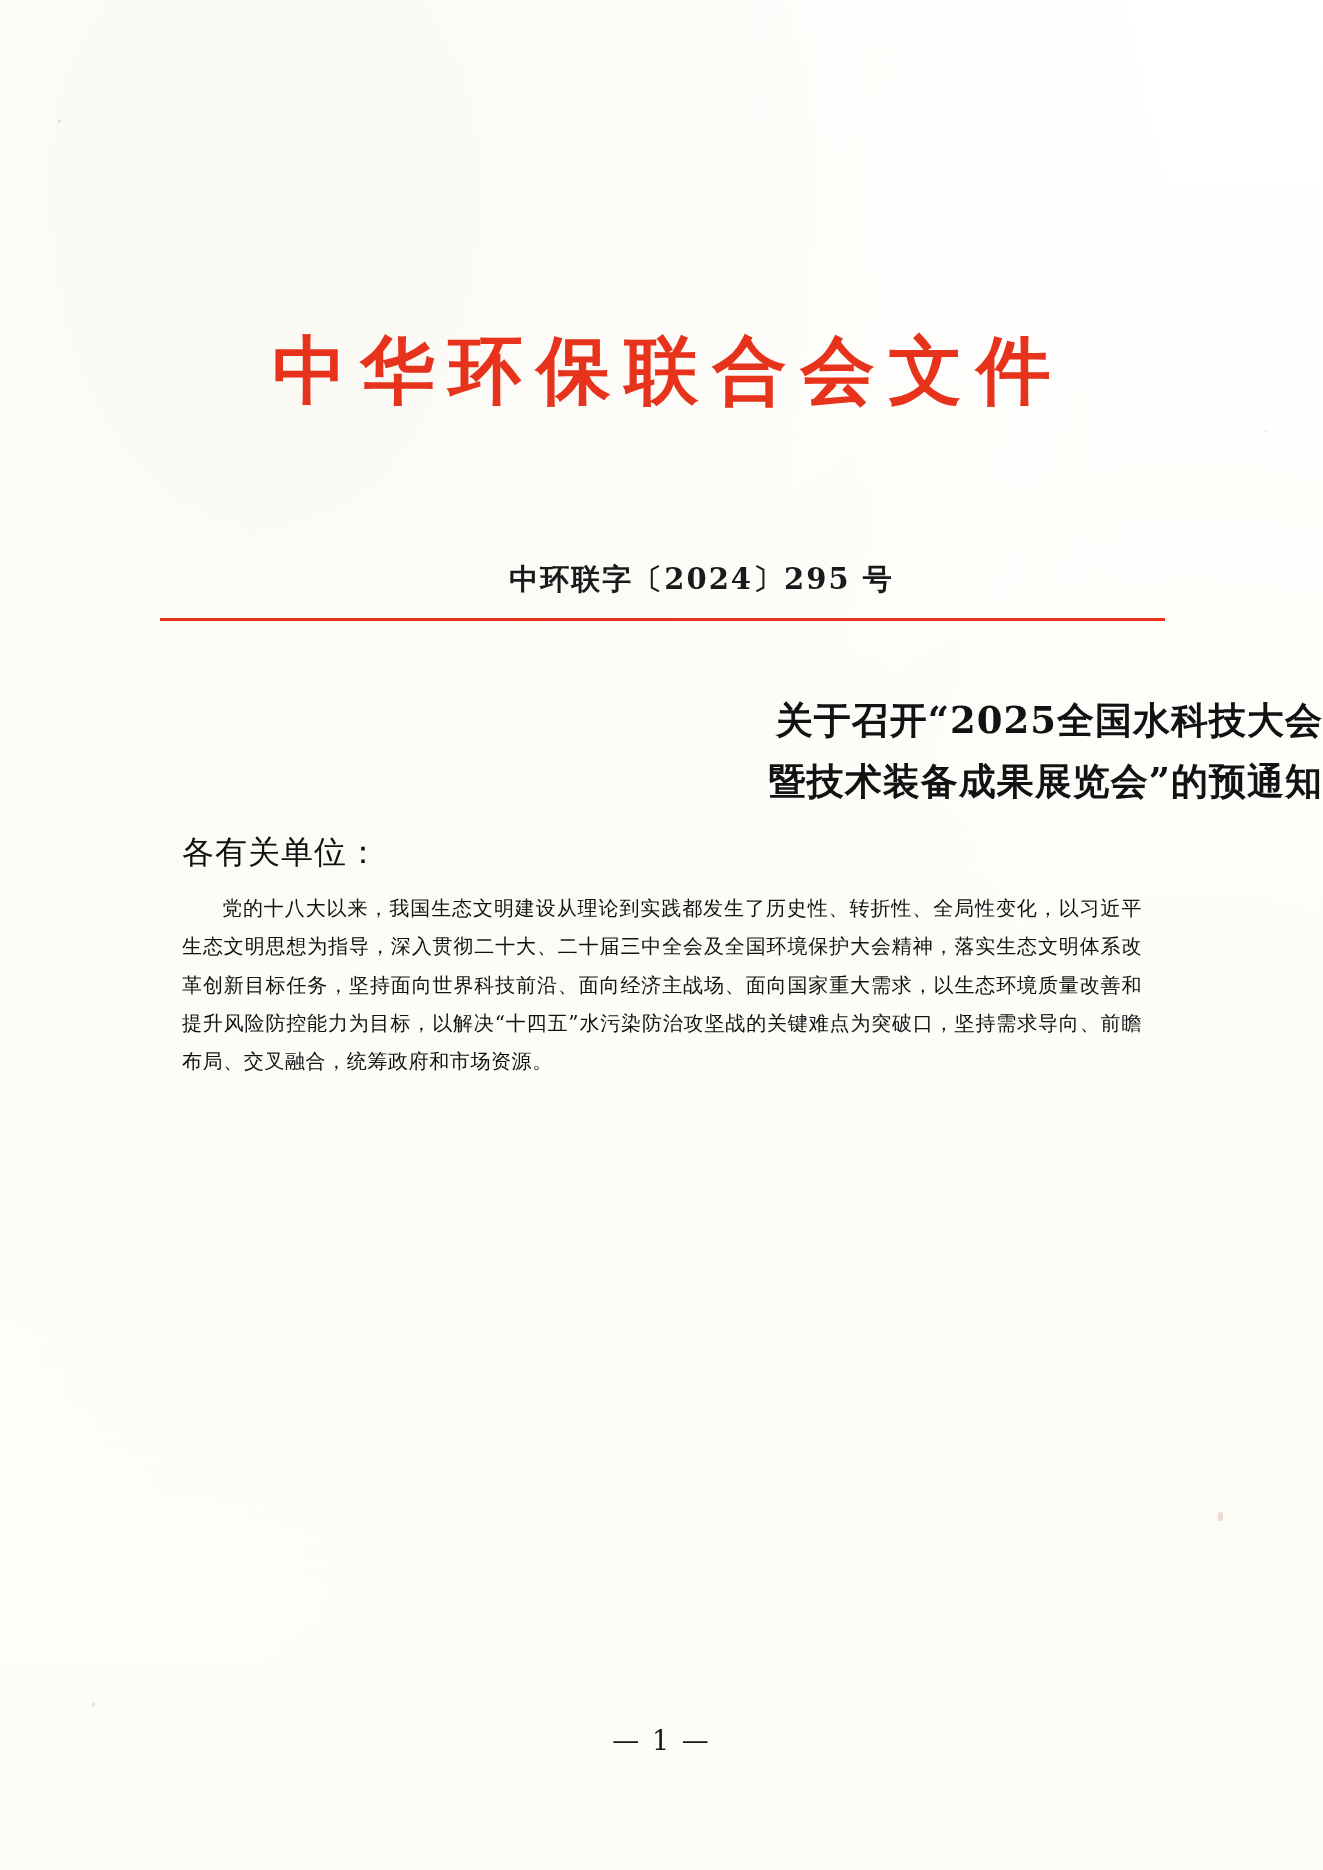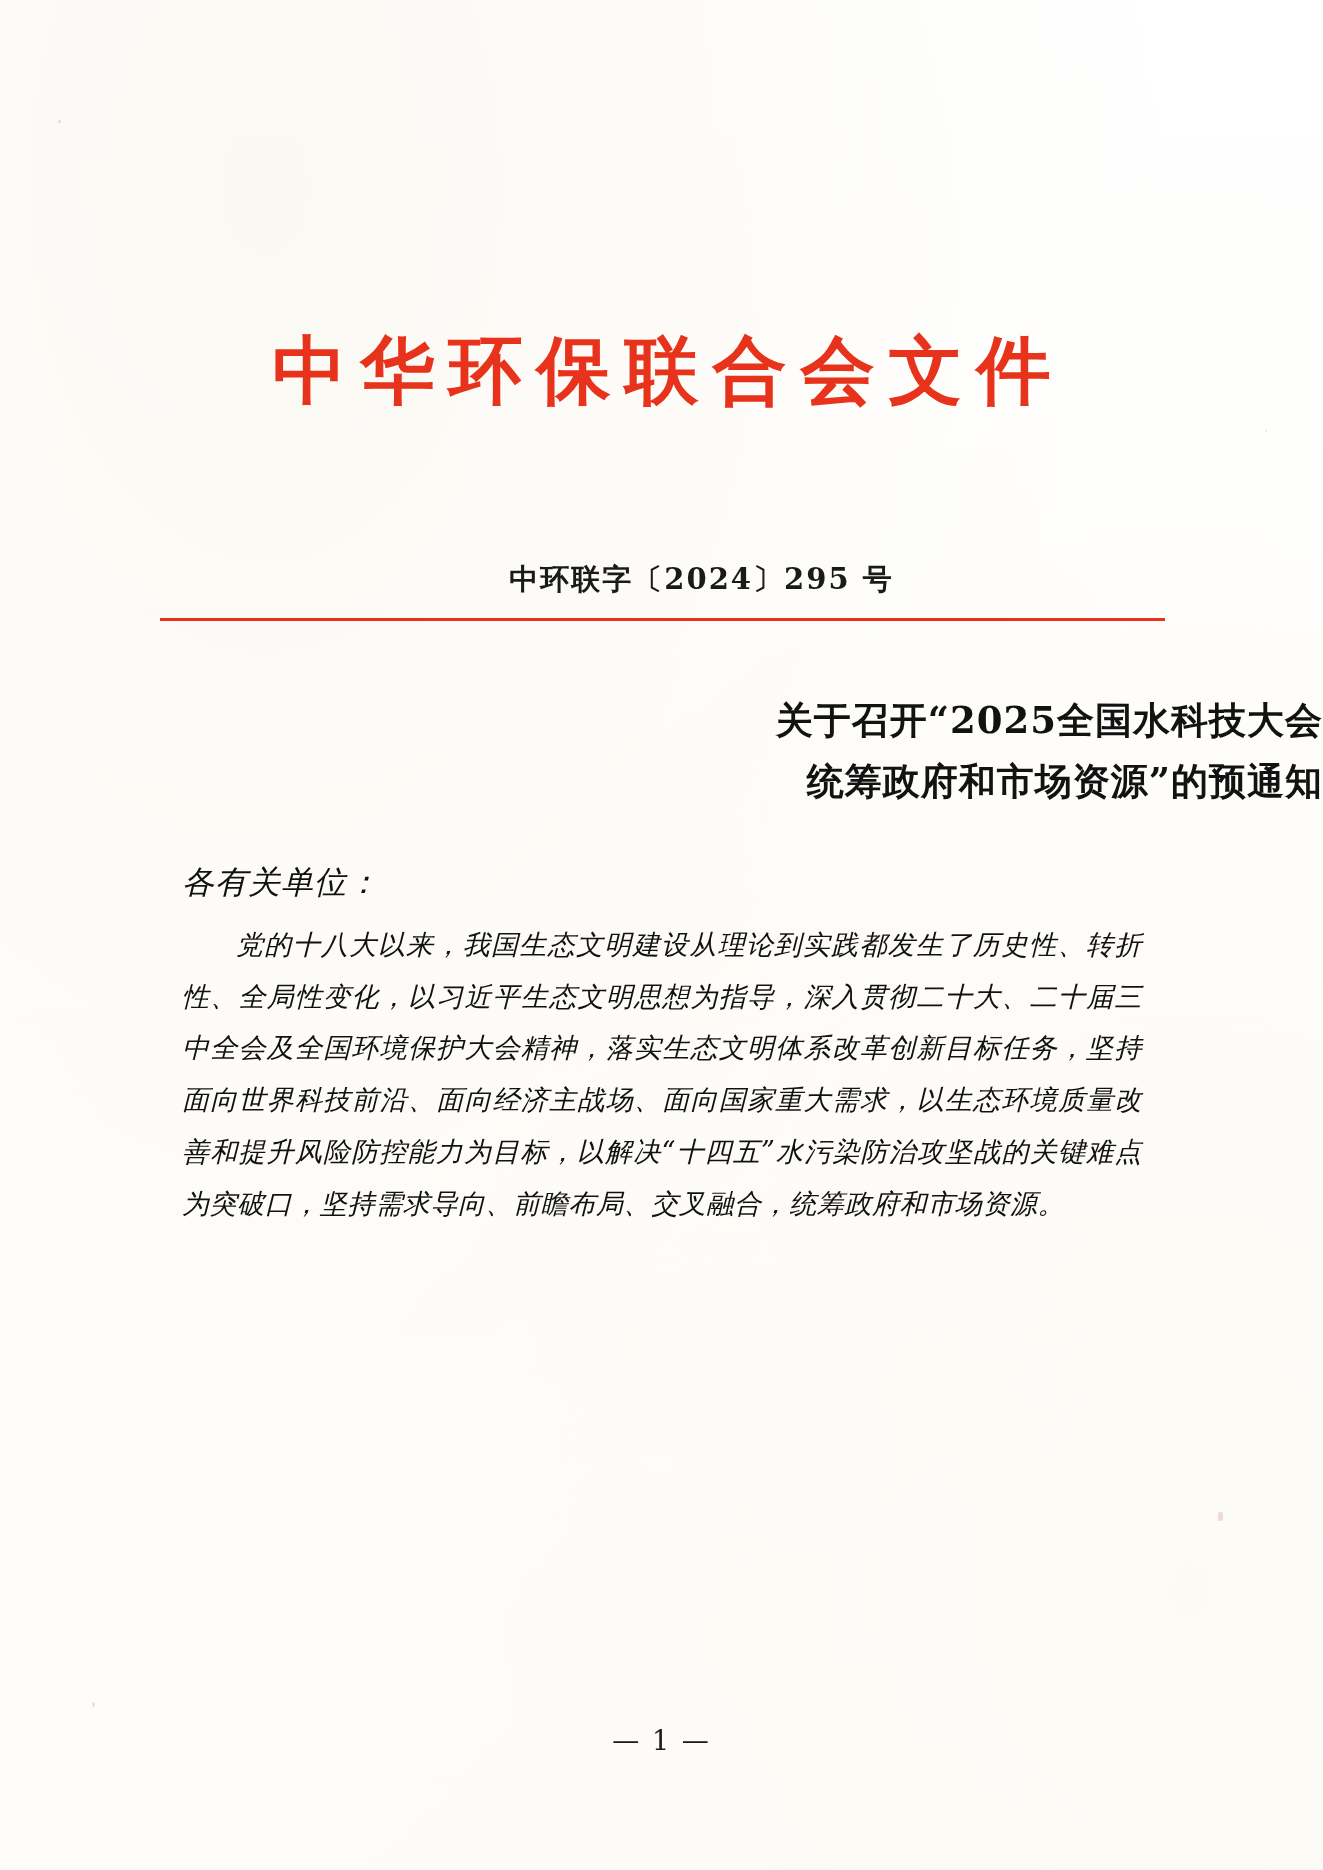--- a/index.html
+++ b/index.html
@@ -87,35 +87,34 @@
     font-size: 37px;
     line-height: 1.65;
     color: #121212;
     letter-spacing: 1px;
   }
   .doc-title .line { display: block; white-space: nowrap; }
 
   
   .body-block {
     position: absolute;
-    top: 852px;
+    top: 822px;
     left: 182px;
     width: 960px;
-    font-style: italic;
   }
   .salutation {
     font-family: "DejaVu Serif", "Liberation Serif", serif;
     font-size: 32px;
     line-height: 1.9;
     color: #111;
     letter-spacing: 1px;
   }
   .para {
     font-family: "DejaVu Serif", "Liberation Serif", serif;
-    font-size: 27px;
+    font-size: 20px;
     line-height: 1.92;
     color: #111;
     letter-spacing: 0.6px;
     text-align: justify;
     text-justify: inter-ideograph;
     text-indent: 2em;
     margin-top: 6px;
   }
 
   
@@ -156,21 +155,21 @@
   </div>
 
   <div class="docnum-wrap">
     <span class="docnum">中环联字〔2024〕295 号</span>
   </div>
 
   <div class="red-rule"></div>
 
   <div class="doc-title">
     <span class="line">关于召开“2025全国水科技大会</span>
-    <span class="line">统筹政府和市场资源”的预通知</span>
+    <span class="line">暨技术装备成果展览会”的预通知</span>
   </div>
 
   <div class="body-block">
     <div class="salutation">各有关单位：</div>
     <p class="para">党的十八大以来，我国生态文明建设从理论到实践都发生了历史性、转折性、全局性变化，以习近平生态文明思想为指导，深入贯彻二十大、二十届三中全会及全国环境保护大会精神，落实生态文明体系改革创新目标任务，坚持面向世界科技前沿、面向经济主战场、面向国家重大需求，以生态环境质量改善和提升风险防控能力为目标，以解决“十四五”水污染防治攻坚战的关键难点为突破口，坚持需求导向、前瞻布局、交叉融合，统筹政府和市场资源。</p>
   </div>
 
   <div class="footer">
     <span class="page-number">— 1 —</span>
   </div>

